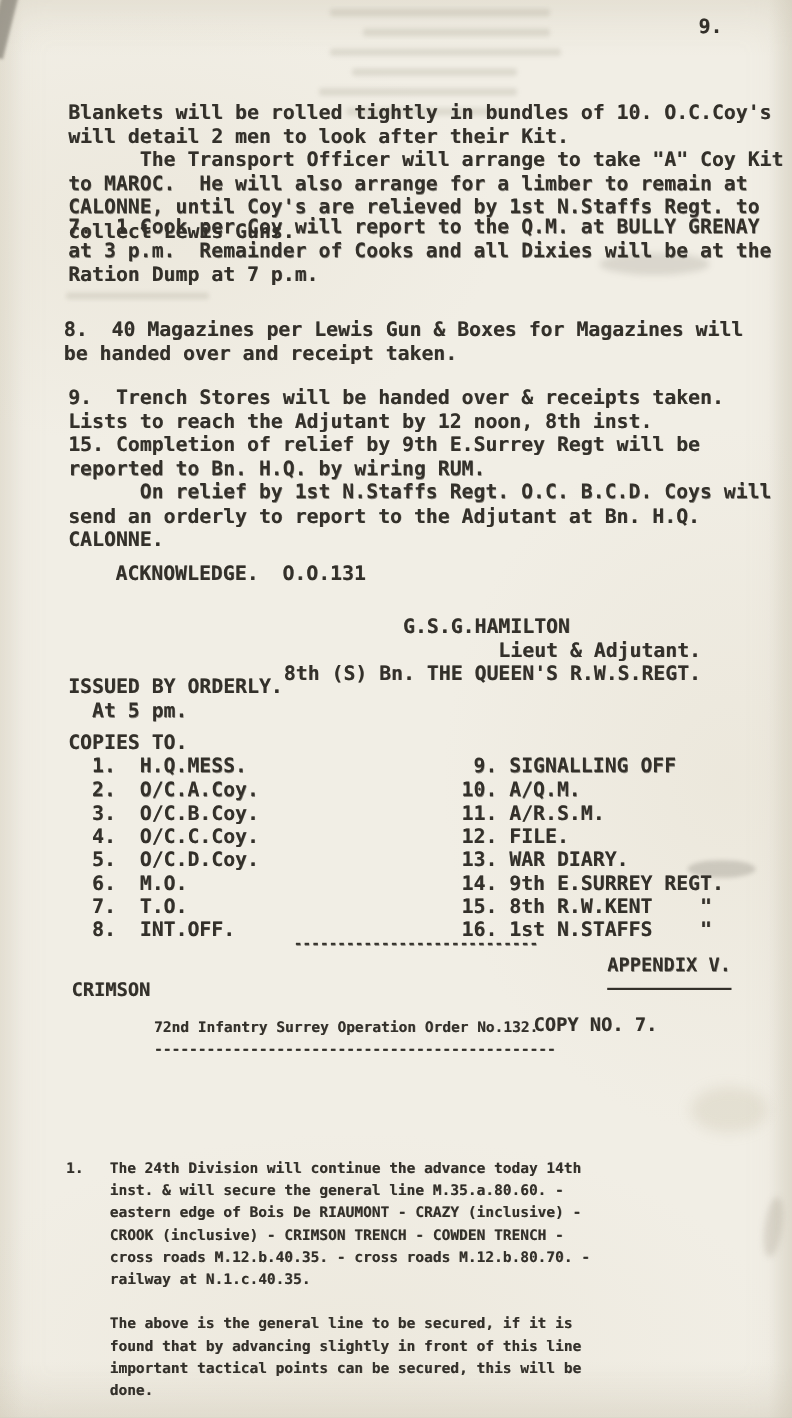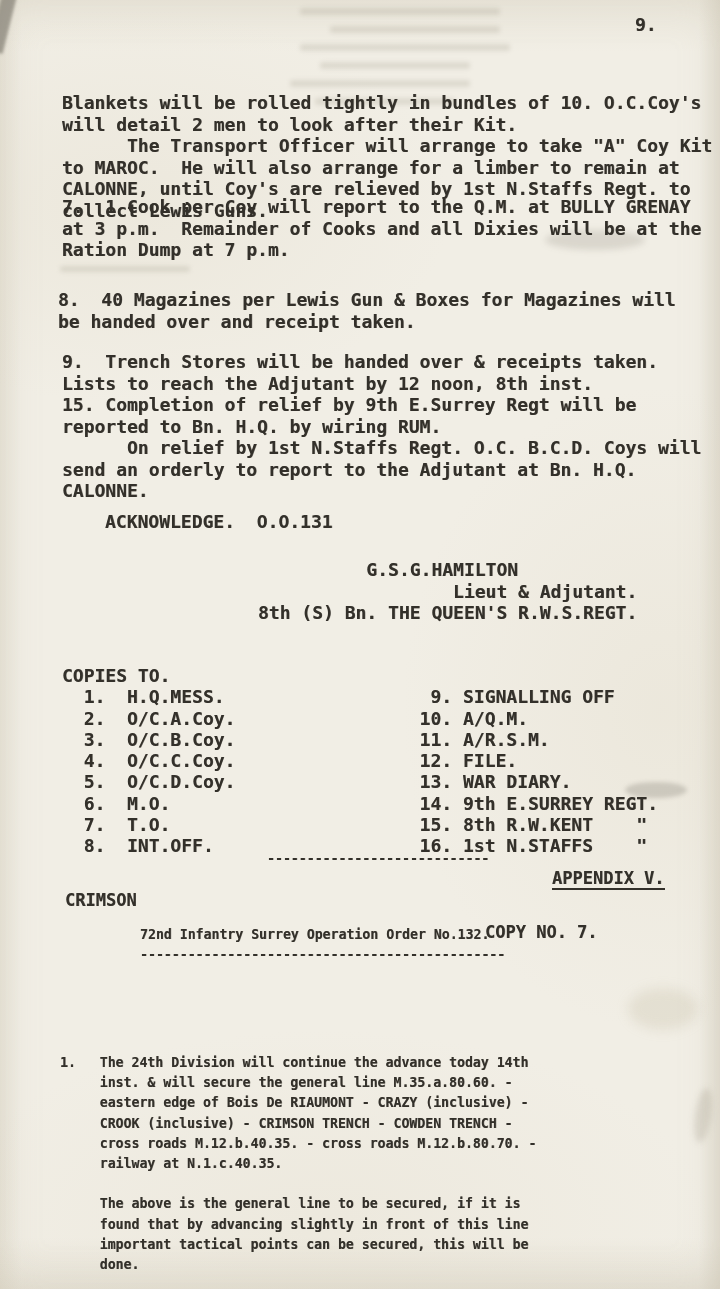--- a/index.html
+++ b/index.html
@@ -21,21 +21,21 @@
     font-family:inherit;font-weight:bold;
     text-shadow:0.4px 0.3px 0.6px rgba(51,48,42,.55);
   }
   
   .t1{font-size:18px;line-height:21.5px;letter-spacing:0;}
   
   .t2{font-size:13.2px;line-height:20.2px;}
   .t2r{font-size:13.2px;line-height:19.4px;}
   
   .t2h{font-size:17px;line-height:20px;}
-  .underlined{border-bottom:2px solid #33302a;padding-bottom:0;}
+  .underlined{border-bottom:2px solid #33302a;padding-bottom:10px;}
   .ghost{position:absolute;background:rgba(146,138,120,.20);filter:blur(2px);border-radius:3px;}
   .smudge{position:absolute;border-radius:50%;}
   .corner-mark{
     position:absolute;left:-5px;top:-7px;width:15px;height:60px;
     background:#5e5a50;opacity:.5;filter:blur(1.5px);transform:rotate(14deg);
   }
 </style>
 </head>
 <body>
 
@@ -74,20 +74,22 @@
       On relief by 1st N.Staffs Regt. O.C. B.C.D. Coys will
 send an orderly to report to the Adjutant at Bn. H.Q.
 CALONNE.</pre>
 
   <pre class="t1" style="left:105px;top:511px;">ACKNOWLEDGE.  O.O.131</pre>
 
   <pre class="t1" style="left:258px;top:537px;margin-top:22px;">          G.S.G.HAMILTON
                   Lieut &amp; Adjutant.
 8th (S) Bn. THE QUEEN'S R.W.S.REGT.</pre>
 
+  <pre class="t1" style="left:62px;top:614px;">ISSUED BY ORDERLY.
+  At 5 pm.</pre>
 
   <pre class="t1" style="left:62px;top:665px;line-height:21.3px;">COPIES TO.
   1.  H.Q.MESS.                   9. SIGNALLING OFF
   2.  O/C.A.Coy.                 10. A/Q.M.
   3.  O/C.B.Coy.                 11. A/R.S.M.
   4.  O/C.C.Coy.                 12. FILE.
   5.  O/C.D.Coy.                 13. WAR DIARY.
   6.  M.O.                       14. 9th E.SURREY REGT.
   7.  T.O.                       15. 8th R.W.KENT    "
   8.  INT.OFF.                   16. 1st N.STAFFS    "</pre>

